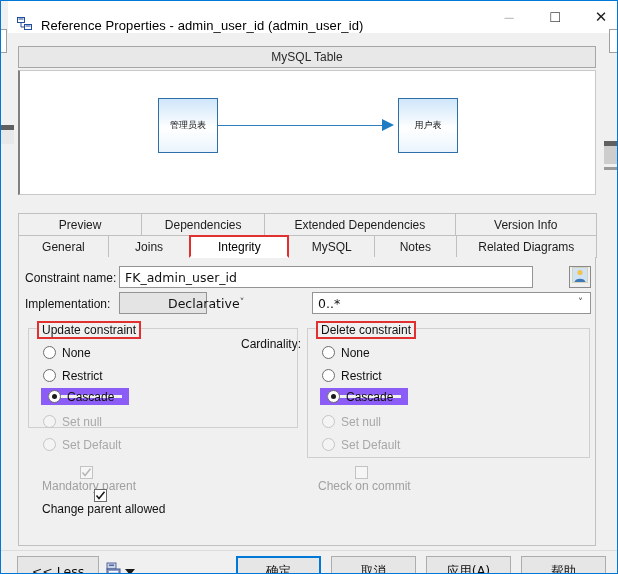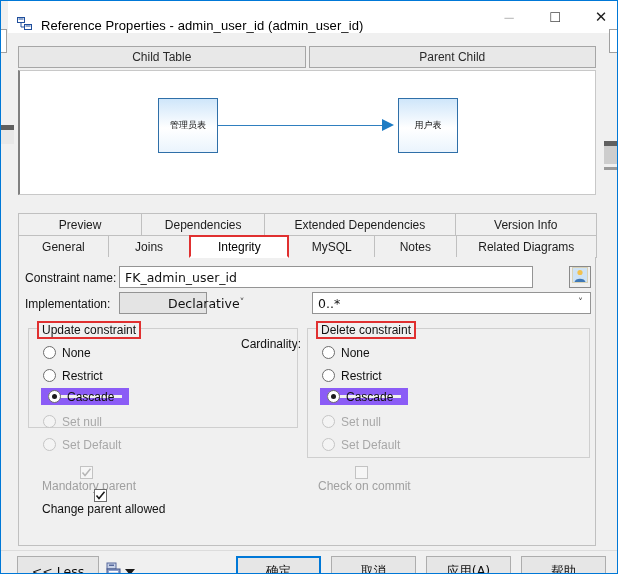--- a/index.html
+++ b/index.html
@@ -231,24 +231,21 @@
       <div class="thumb" style="top:5px; height:14px; background:#e8e8e8;"></div>
     </div>
     <div class="edge-scroll" style="left:603px; top:108px; height:48px;">
       <div class="cap" style="top:0px;"></div>
       <div class="thumb" style="top:5px; height:18px;"></div>
       <div class="cap" style="top:26px; height:3px; background:#9a9a9a;"></div>
     </div>
 
     <div class="diagram-tabs">
       <div class="dtab">
-        <span>Child Table</span>
-      </div>
-      <div class="dtab">
-        <span>Parent Child</span>
+        <span>MySQL Table</span>
       </div>
     </div>
 
     <div class="diagram-canvas">
       <div class="ent child">
         <span>管理员表</span>
       </div>
       <div class="rel-line"></div>
       <div class="rel-arrow"></div>
       <div class="ent parent">

